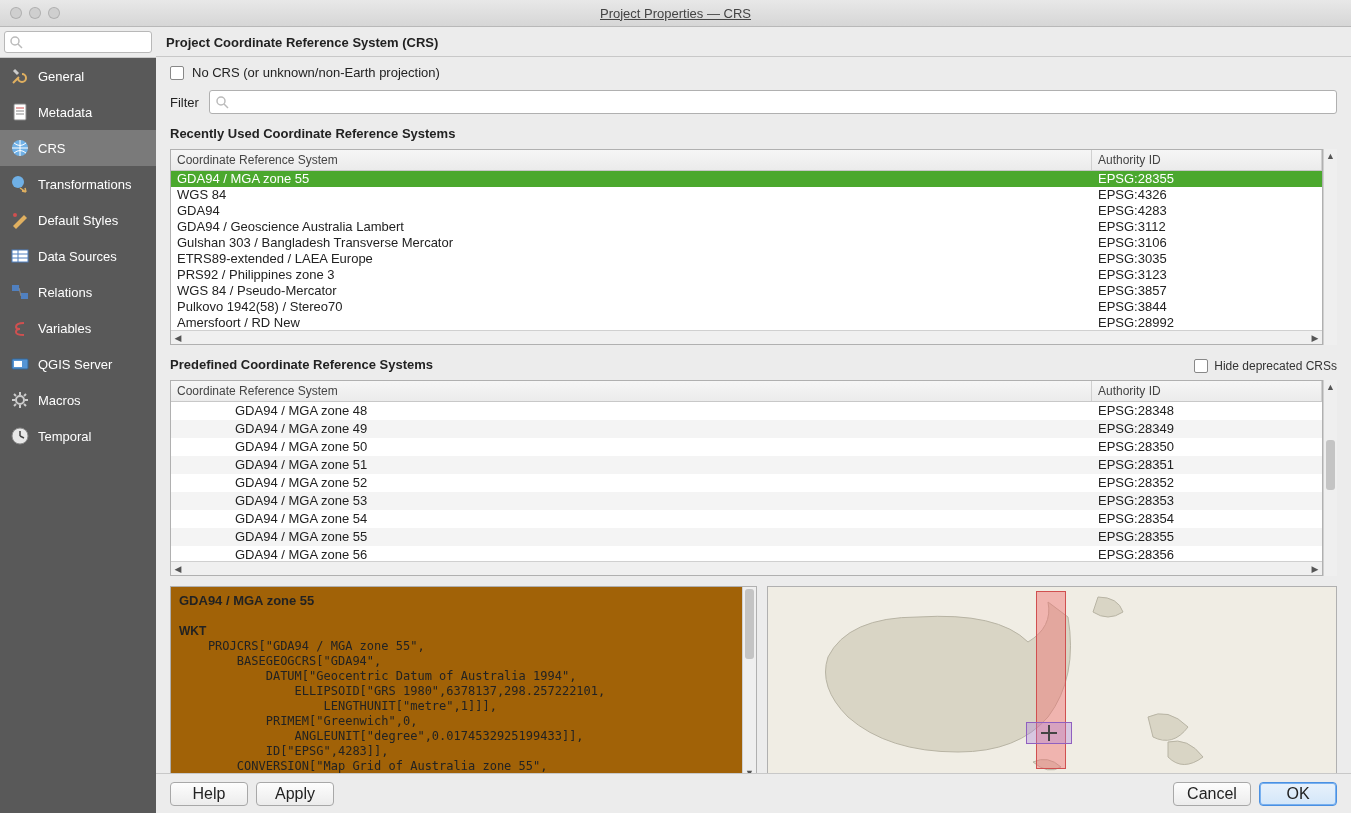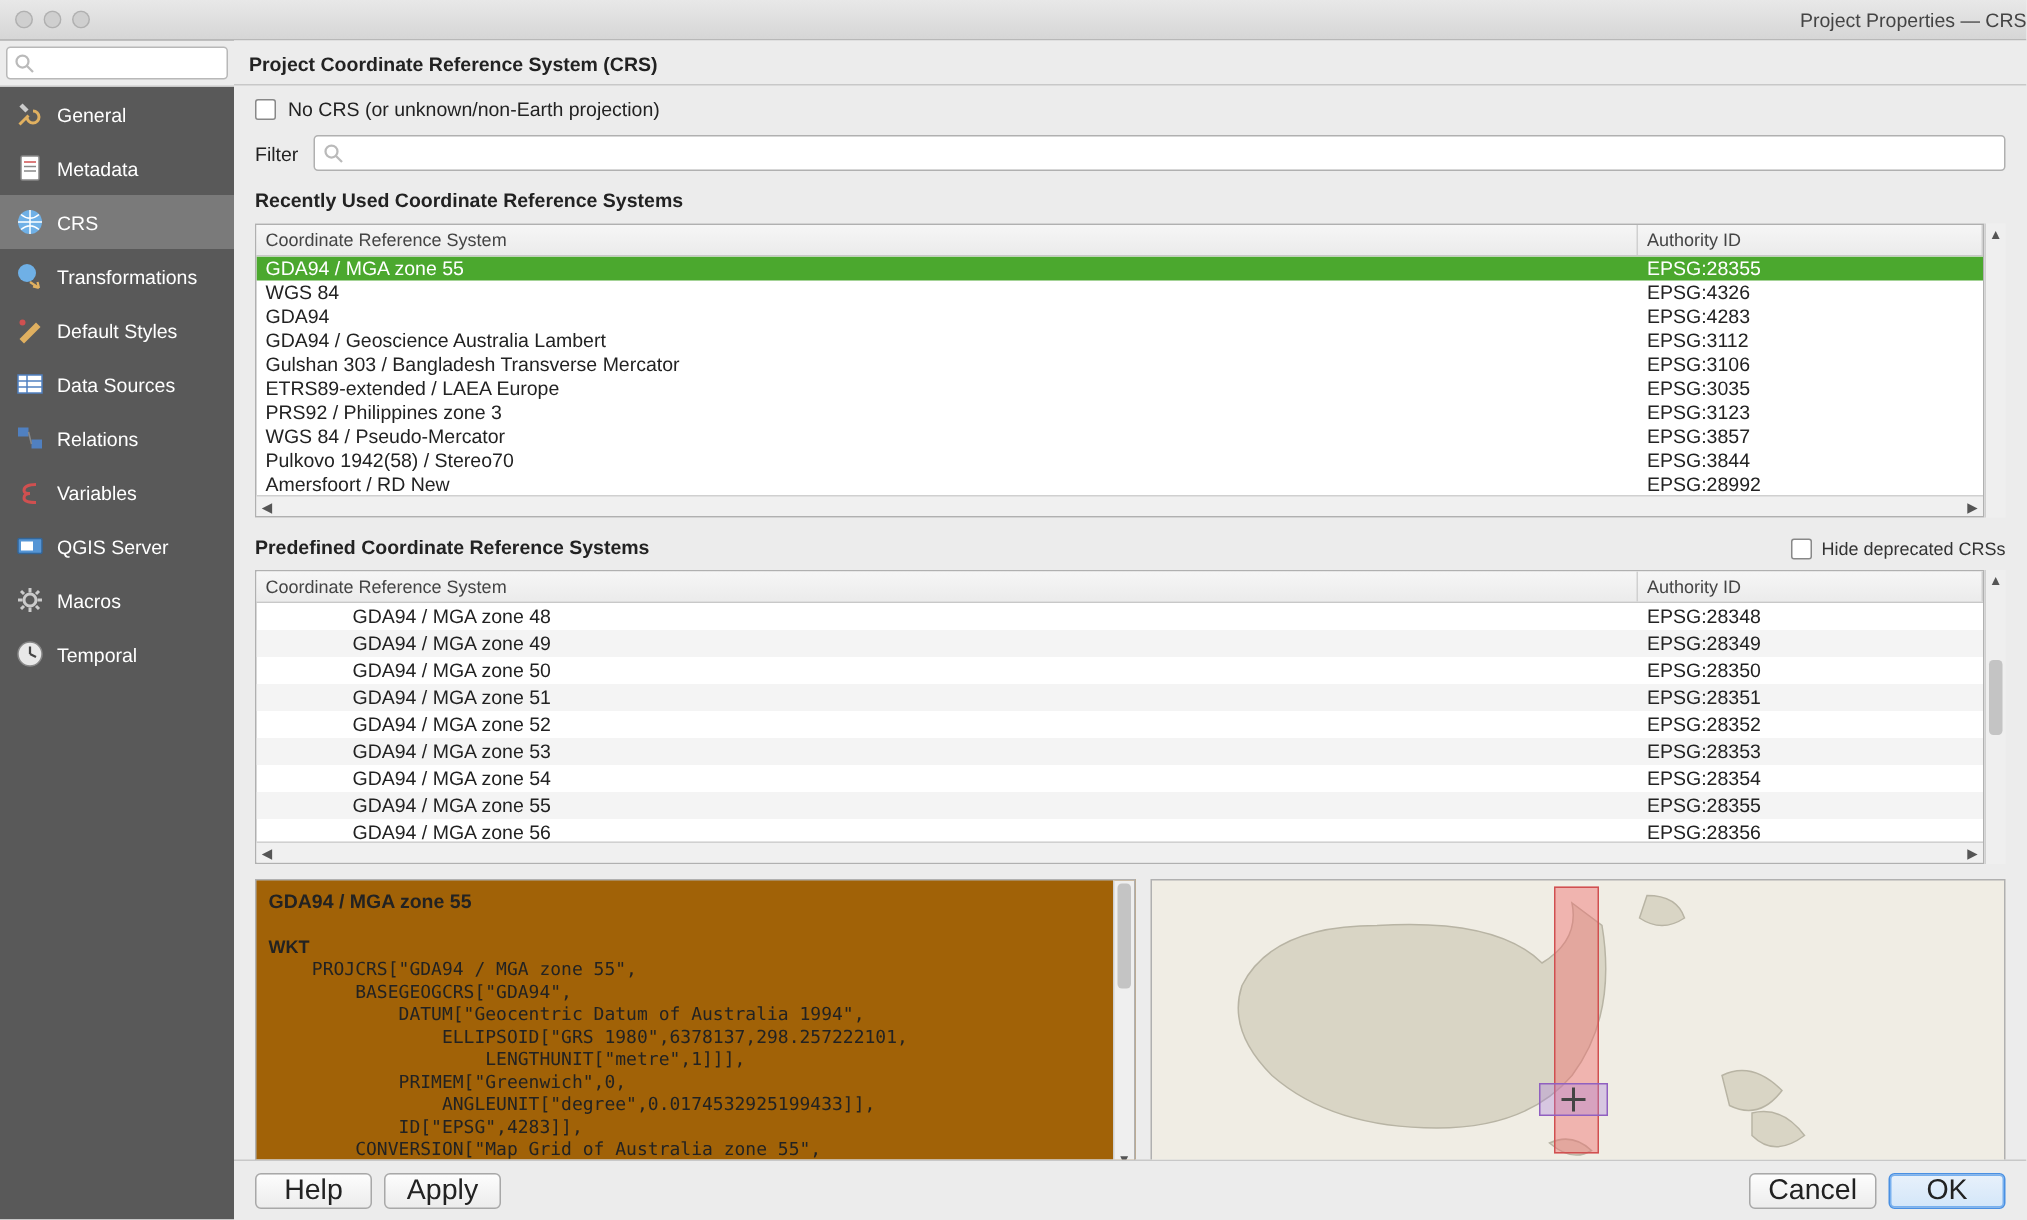--- a/index.html
+++ b/index.html
@@ -3,21 +3,21 @@
 <meta charset="utf-8">
 <style>
 * { box-sizing: border-box; margin: 0; padding: 0; }
 html, body { width: 1351px; height: 813px; overflow: hidden; }
 body { font-family: -apple-system, "Helvetica Neue", Arial, sans-serif; font-size: 13px; background: #ececec; color: #222; }
 
 
 .titlebar { height: 27px; background: linear-gradient(#e8e8e8,#d6d6d6); display:flex; align-items:center; border-bottom:1px solid #b8b8b8; position:relative; }
 .traffic { display:flex; gap:7px; margin-left:10px; }
 .tl { width:12px; height:12px; border-radius:50%; background:#cfcfcf; box-shadow: inset 0 0 0 1px rgba(0,0,0,0.15);}
-.titlebar .title { position:absolute; left:0; right:0; text-align:right; font-size:13px; color:#444; }
+.titlebar .title { position:absolute; left:0; right:0; text-align:center; font-size:13px; color:#444;text-decoration:underline; }
 
 
 .main { display:flex; height: calc(100% - 27px); }
 
 
 .sidebar { width:156px; background:#595959; display:flex; flex-direction:column; }
 .sidebar-search { padding:4px; background:#ececec; border-bottom:1px solid #c8c8c8;}
 .sidebar-search input { width:100%; height:22px; border:1px solid #b8b8b8; border-radius:3px; background:#fff; padding:2px 4px 2px 20px; outline:none; font-size:12px;}
 .search-wrap { position:relative; }
 .search-wrap .mag { position:absolute; left:5px; top:4px; opacity:0.5;}
@@ -78,21 +78,21 @@
 .map-rect { position:absolute; background:rgba(239,110,110,0.45); border:1px solid #d05050;}
 .map-sel { position:absolute; background:rgba(170,130,220,0.35); border:1px solid #9060c0;}
 .cross { position:absolute; width:16px; height:16px; }
 .cross::before, .cross::after { content:""; position:absolute; background:#444;}
 .cross::before { left:7px; top:0; width:2px; height:16px;}
 .cross::after { top:7px; left:0; height:2px; width:16px;}
 
 
 .footer { height:40px; border-top:1px solid #c8c8c8; display:flex; align-items:center; padding:0 14px; gap:8px;}
 .footer .spacer { flex:1;}
-.btn { min-width:78px; height:24px; border:1px solid #a8a8a8; border-radius:4px; background:linear-gradient(#fdfdfd,#ececec); font-size:19px; display:flex; align-items:center; justify-content:center; padding:0 12px; cursor:default;}
+.btn { min-width:78px; height:24px; border:1px solid #a8a8a8; border-radius:4px; background:linear-gradient(#fdfdfd,#ececec); font-size:16px; display:flex; align-items:center; justify-content:center; padding:0 12px; cursor:default;}
 .btn.primary { border:1px solid #4a90e2; background:linear-gradient(#e8f1fb,#d3e6f9); box-shadow: 0 0 0 1px #78b0ef inset;}
 
 svg { display:block; }
 </style>
 </head>
 <body>
 
 <div class="titlebar">
   <div class="traffic">
     <span class="tl"></span>

